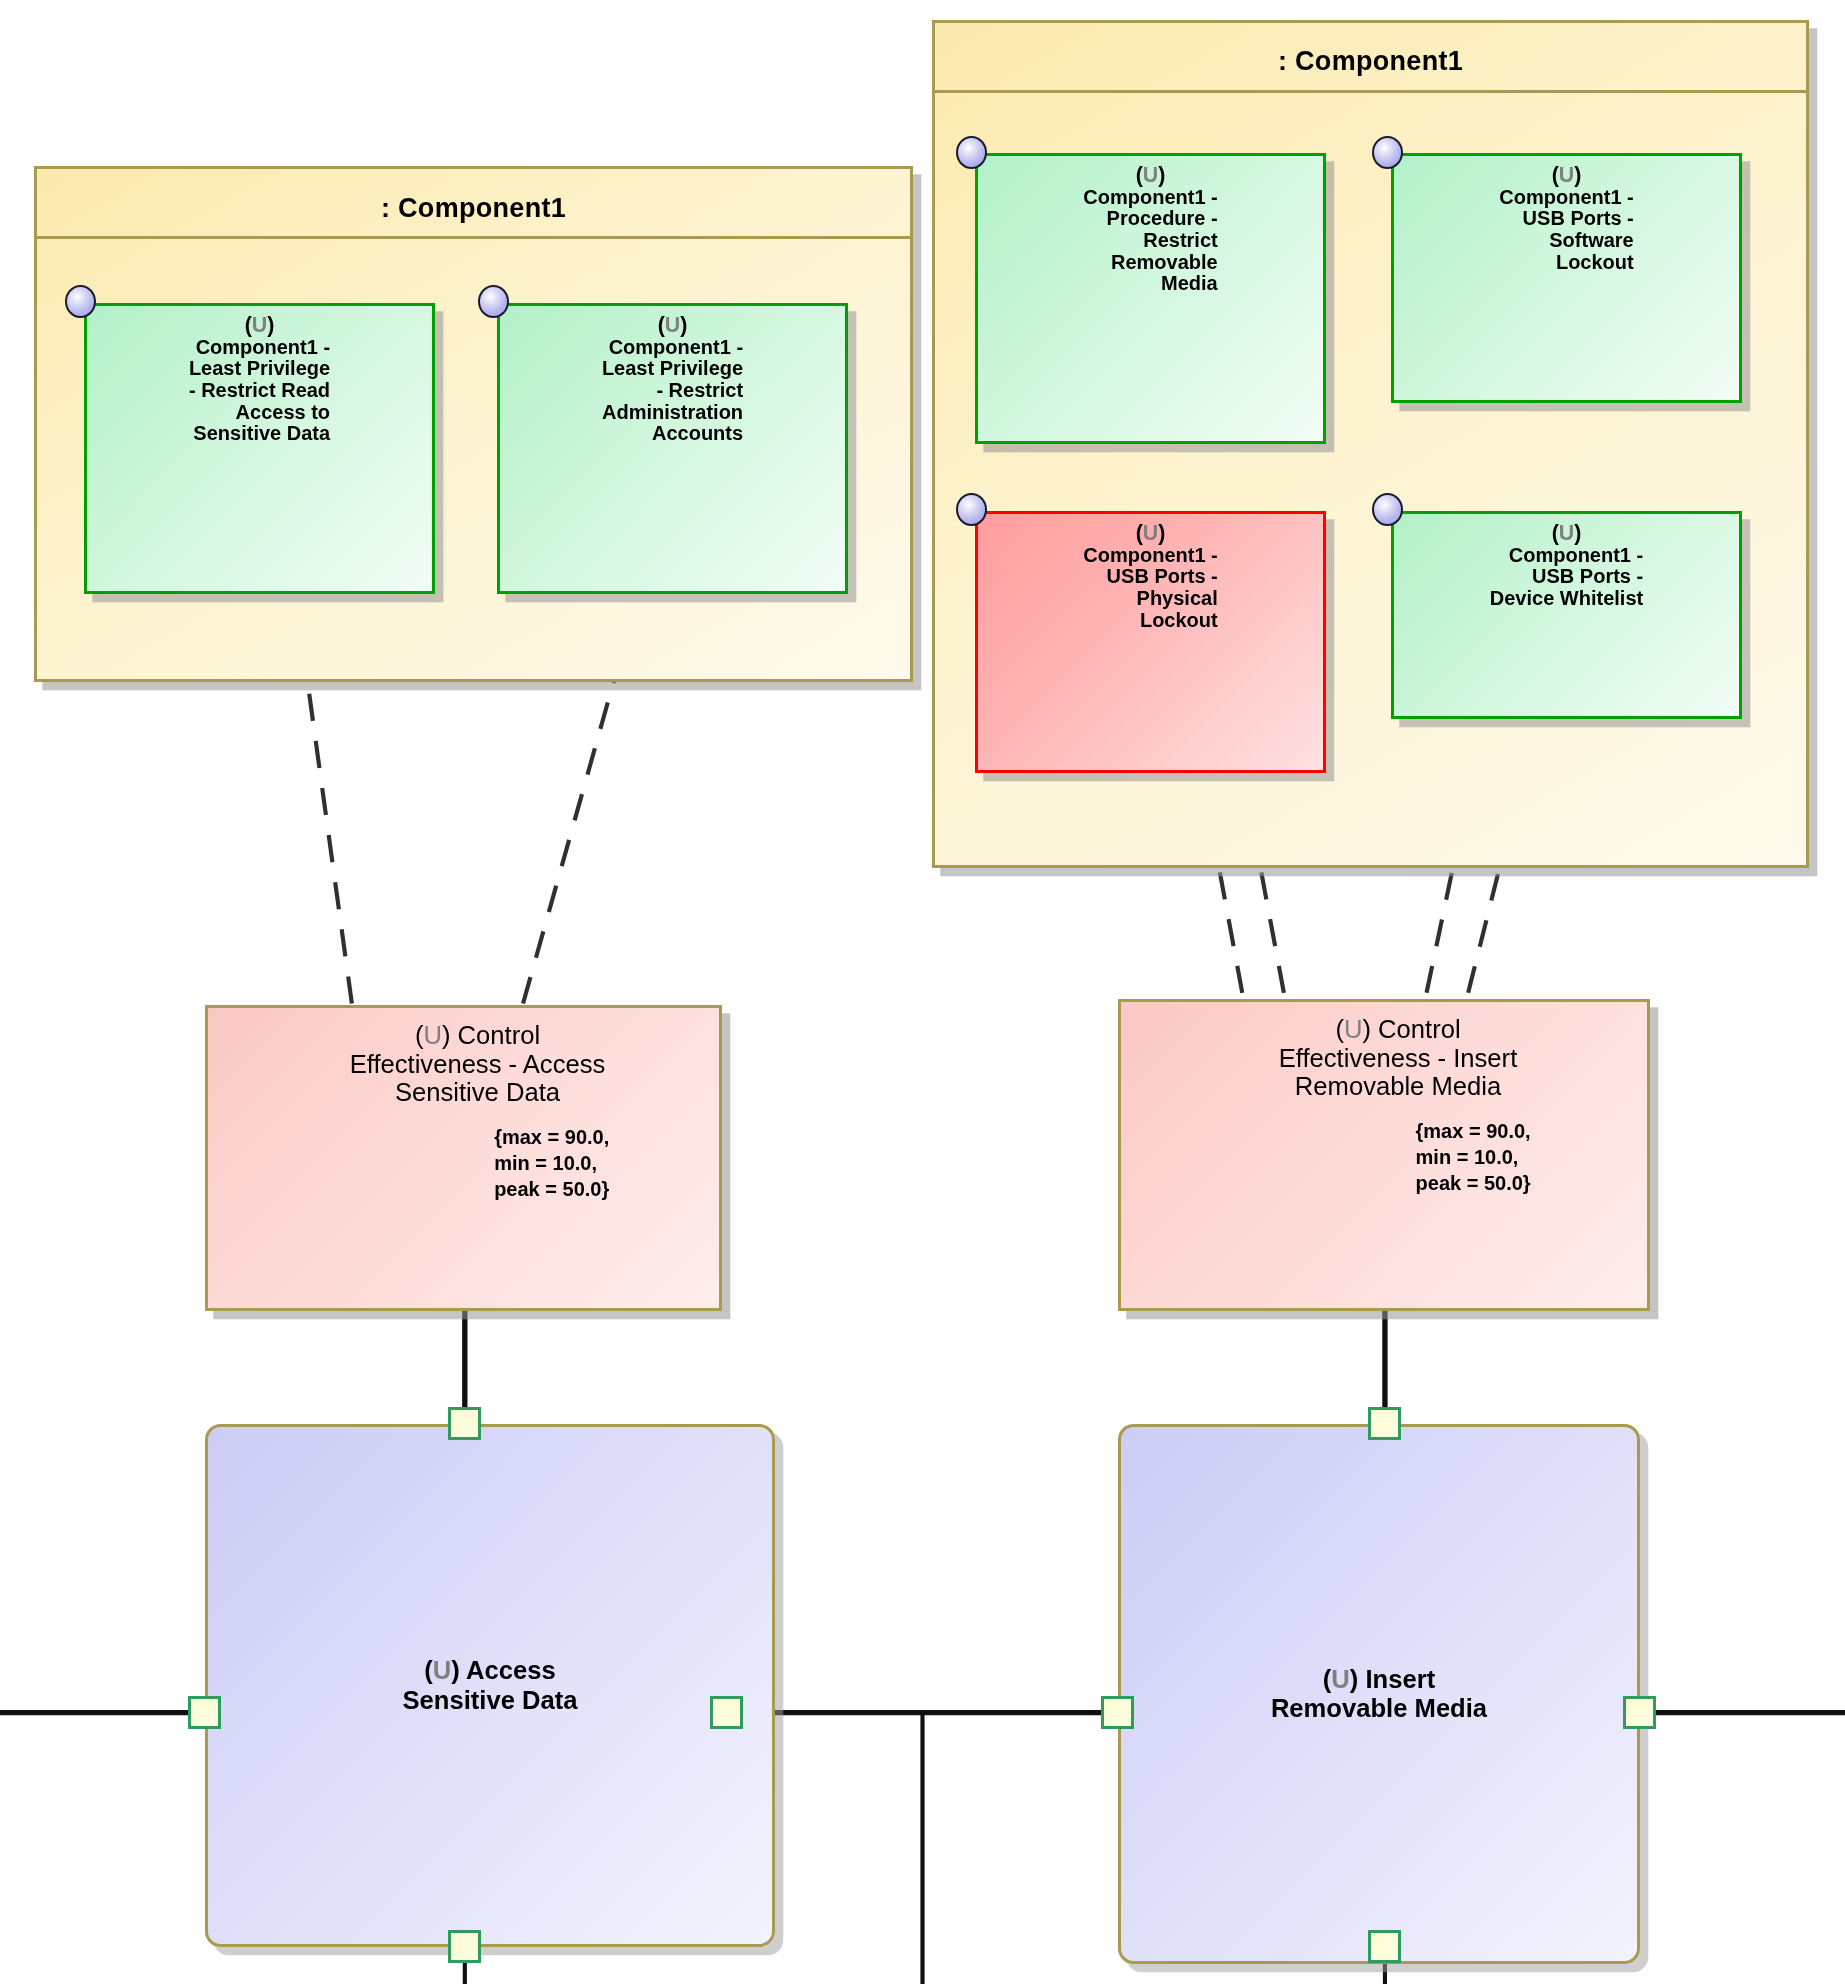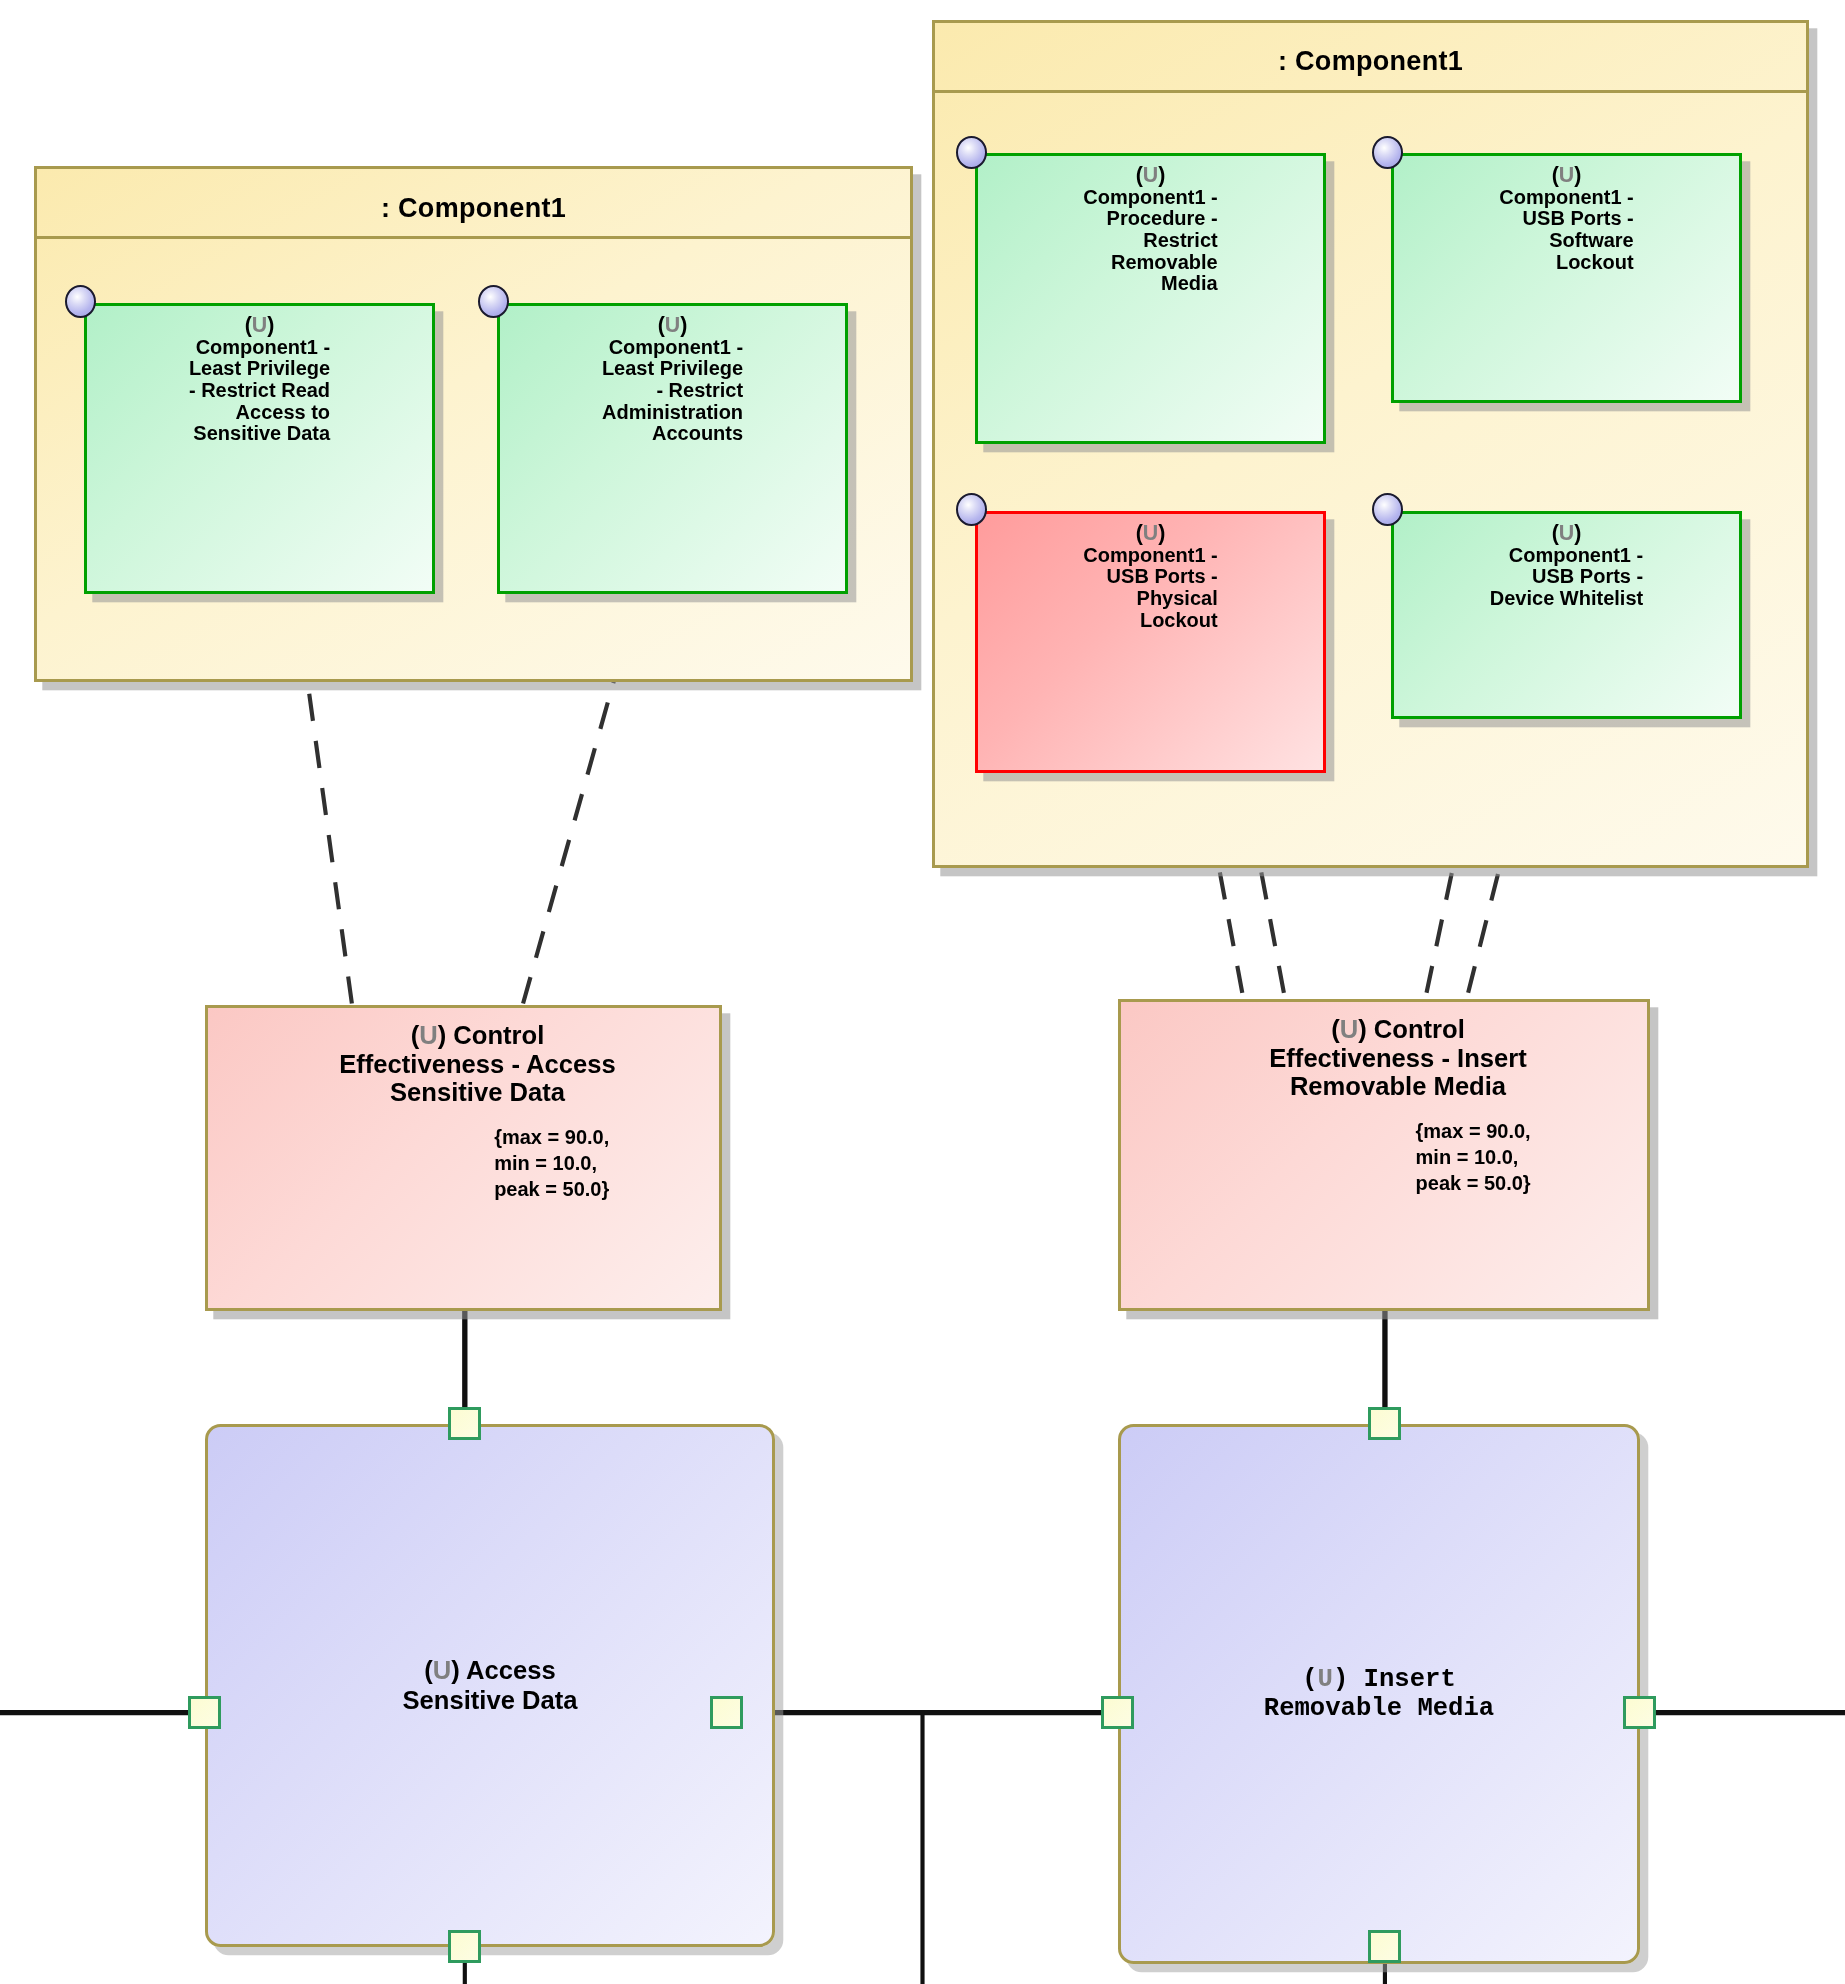--- a/index.html
+++ b/index.html
@@ -104,21 +104,21 @@
     position: absolute;
     box-sizing: border-box;
     border: 3px solid #a89a4e;
     background: linear-gradient(135deg, #fbc8c4 0%, #fdd9d6 40%, #fdeeec 100%);
     box-shadow: 8.3px 8.3px 0 0 rgba(150,150,150,0.55);
     z-index: 10;
     padding-top: 13px;
   }
   .ctrl-title {
     font-size: 25.6px;
-    font-weight: bold;
+    font-weight: normal;
     color: #000;
     text-align: center;
     line-height: 1.12;
     white-space: pre-line;
     margin-left: 28px;
   }
   .ctrl-title .ucode { color: #808080; }
   .ctrl-params {
     margin-top: 16.6px;
     font-size: 20px;
@@ -291,21 +291,21 @@
 
   <div class="action-node" style="left:205px; top:1424px; width:570px; height:523px;">
     <div class="action-label">(<span class="ucode">U</span>)<span> Access
 Sensitive Data</span></div>
   </div>
   <div class="pin" style="left:448px; top:1407px;"></div>
   <div class="pin" style="left:188px; top:1696px;"></div>
   <div class="pin" style="left:710px; top:1696px;"></div>
   <div class="pin" style="left:448px; top:1930px;"></div>
 
-  <div class="action-node" style="left:1118px; top:1424px; width:522px; height:540px;font-family:Liberation Mono, monospace;">
+  <div class="action-node" style="left:1118px; top:1424px; width:522px; height:540px;">
     <div class="action-label">(<span class="ucode">U</span>)<span> Insert
 Removable Media</span></div>
   </div>
   <div class="pin" style="left:1368px; top:1407px;"></div>
   <div class="pin" style="left:1101px; top:1696px;"></div>
   <div class="pin" style="left:1623px; top:1696px;"></div>
   <div class="pin" style="left:1368px; top:1930px;"></div>
 
 </div>
 

